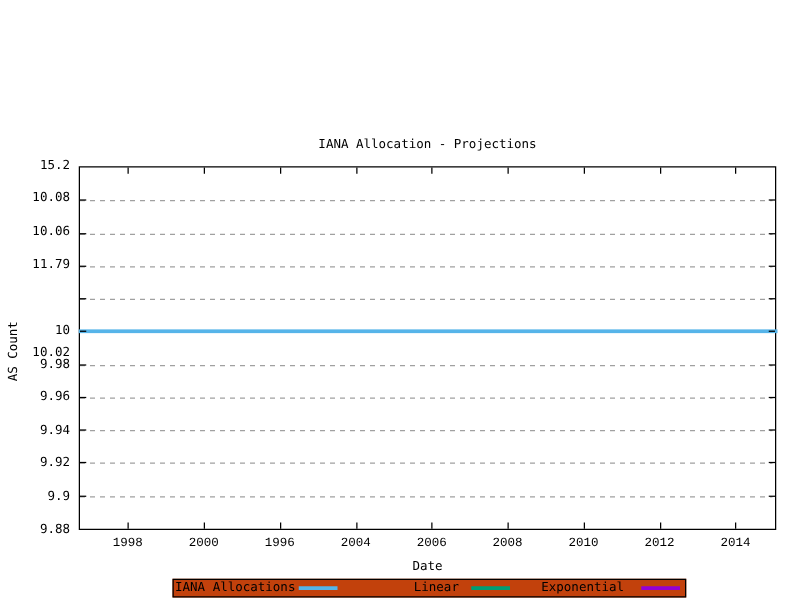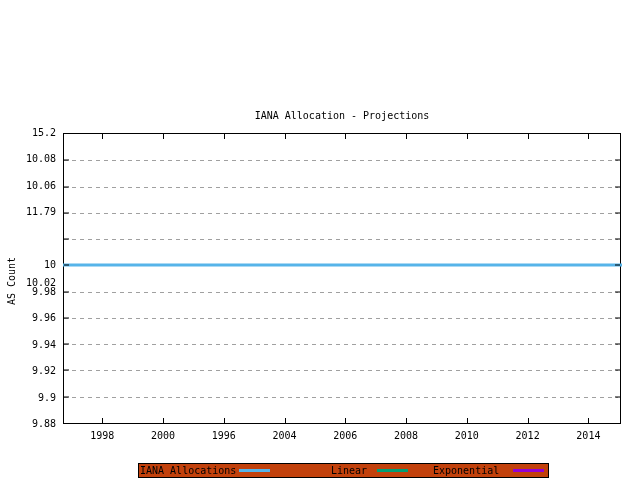--- a/index.html
+++ b/index.html
@@ -12,21 +12,21 @@
   .plot{position:absolute;left:63px;top:133px;width:558px;height:291px;border:1px solid #000;box-sizing:border-box;}
   .gridline{position:absolute;left:0;right:2px;height:1px;}
   .series-hline{position:absolute;left:-1px;right:-2px;height:3px;transform:translateY(-50%);}
   .xtick{position:absolute;width:1px;height:5px;background:#000;}
   .xtick.b{bottom:0;} .xtick.t{top:0;}
   .ytick{position:absolute;width:5px;height:1px;background:#000;transform:translateY(-50%);}
   .ytick.l{left:0;} .ytick.r{right:0;}
   .ylabels{position:absolute;left:0;top:133px;width:63px;height:291px;}
   .ylab{position:absolute;right:7px;transform:translateY(-50%);white-space:nowrap;line-height:12px;}
   .xlabels{position:absolute;left:64px;top:429px;width:556px;height:14px;}
-  .xlab{position:absolute;top:0;transform:translateX(-50%);white-space:nowrap;line-height:13px;}
+  .xlab{position:absolute;top:0;transform:translateX(-50%);white-space:nowrap;line-height:13px;font-family:Liberation Mono, monospace;}
   .xaxis-title{position:absolute;left:63px;top:447px;width:558px;text-align:center;line-height:13px;}
   .yaxis-title{position:absolute;left:11px;top:281px;transform:translate(-50%,-50%) rotate(-90deg);white-space:nowrap;line-height:13px;}
   .legend{position:absolute;left:138px;top:463px;width:411px;height:15px;border:1px solid #000;
           box-sizing:border-box;background:#c2410c;}
   .legend-label{position:absolute;top:0;white-space:nowrap;line-height:13px;}
   .legend-swatch{position:absolute;top:5px;width:31px;height:3px;}
 </style>
 </head>
 <body>
 
@@ -105,20 +105,21 @@
       <div class="xlab" style="left: 17.8142%;">2000</div>
       <div class="xlab" style="left: 28.7432%;">1996</div>
       <div class="xlab" style="left: 39.6721%;">2004</div>
       <div class="xlab" style="left: 50.6011%;">2006</div>
       <div class="xlab" style="left: 61.5301%;">2008</div>
       <div class="xlab" style="left: 72.459%;">2010</div>
       <div class="xlab" style="left: 83.388%;">2012</div>
       <div class="xlab" style="left: 94.3169%;">2014</div>
     </div>
 
+  <div class="xaxis-title">Date</div>
 
   <div class="legend" id="legend">
       <div class="legend-label" style="left: 1px;">IANA Allocations</div>
       <div class="legend-swatch" style="left: 100px; background: rgb(86, 180, 233);"></div>
       <div class="legend-label" style="left: 192px;">Linear</div>
       <div class="legend-swatch" style="left: 238px; background: rgb(0, 158, 115);"></div>
       <div class="legend-label" style="left: 294px;">Exponential</div>
       <div class="legend-swatch" style="left: 374px; background: rgb(148, 0, 211);"></div>
     </div>
 </div>

